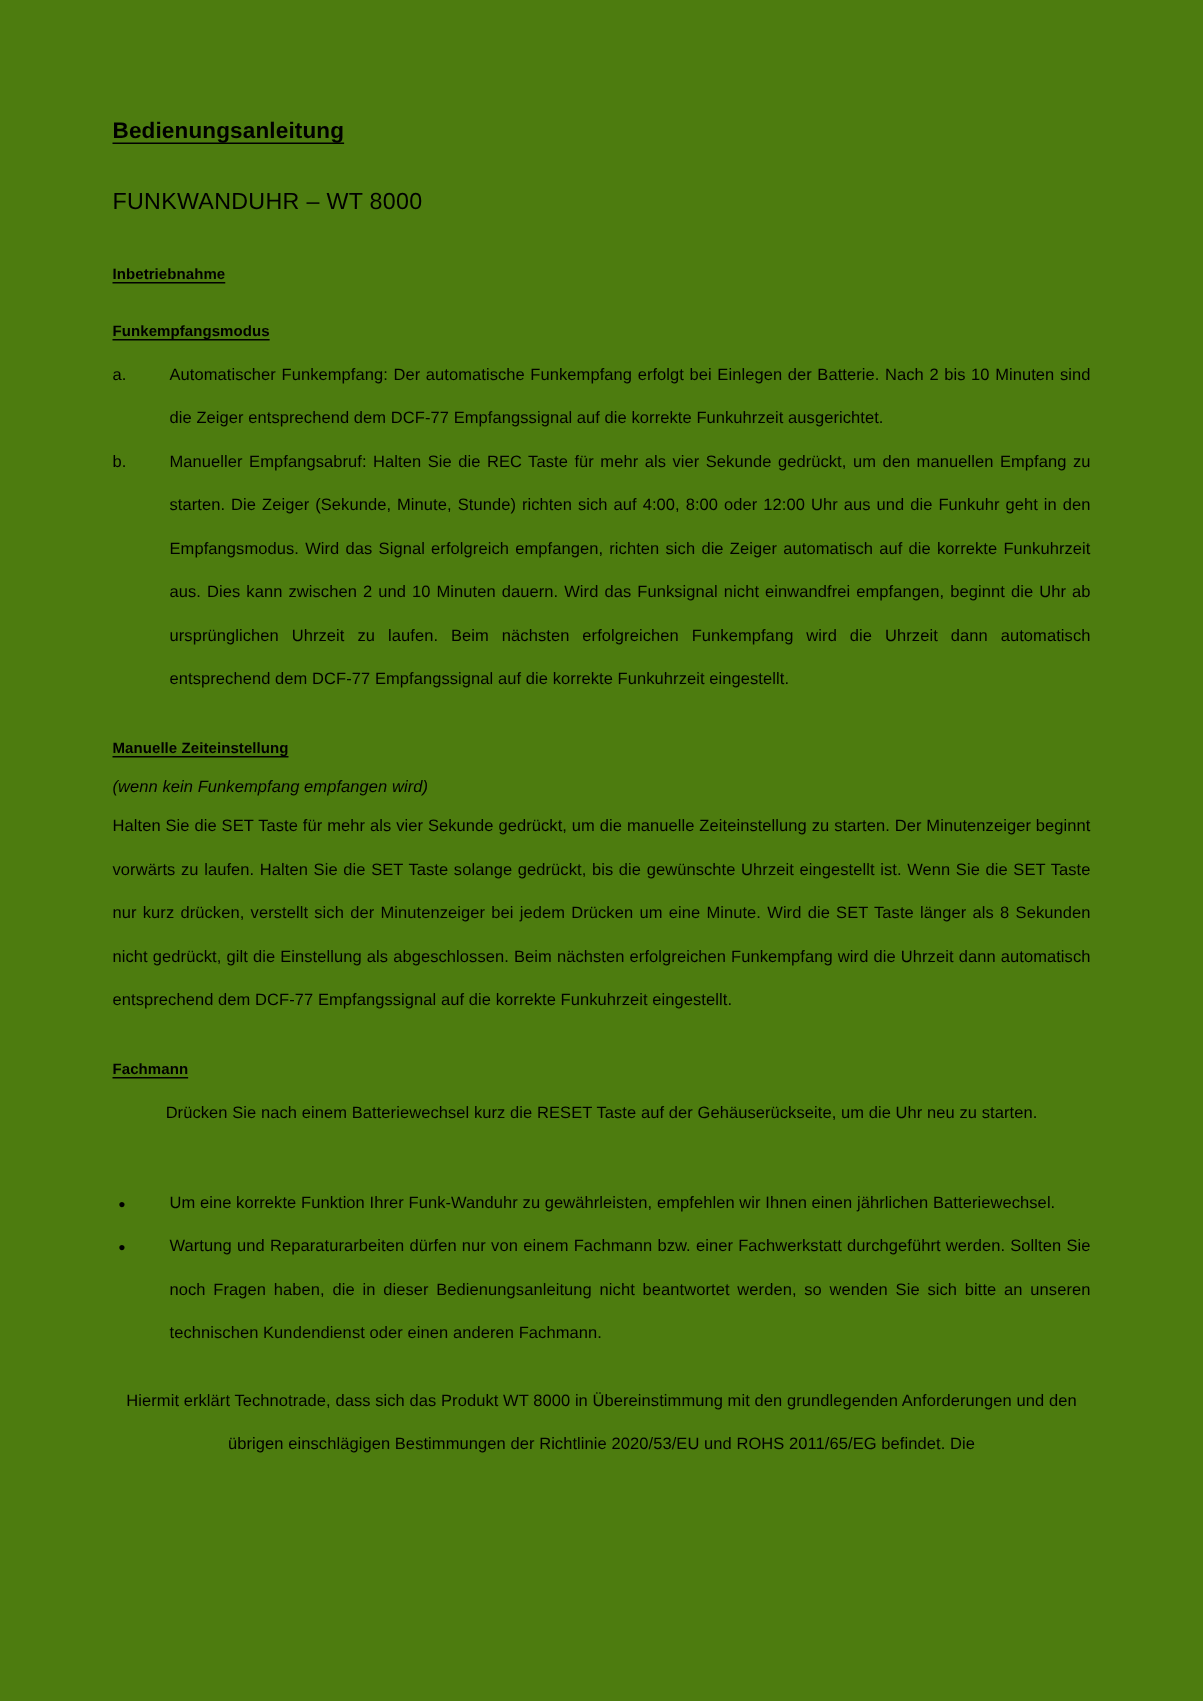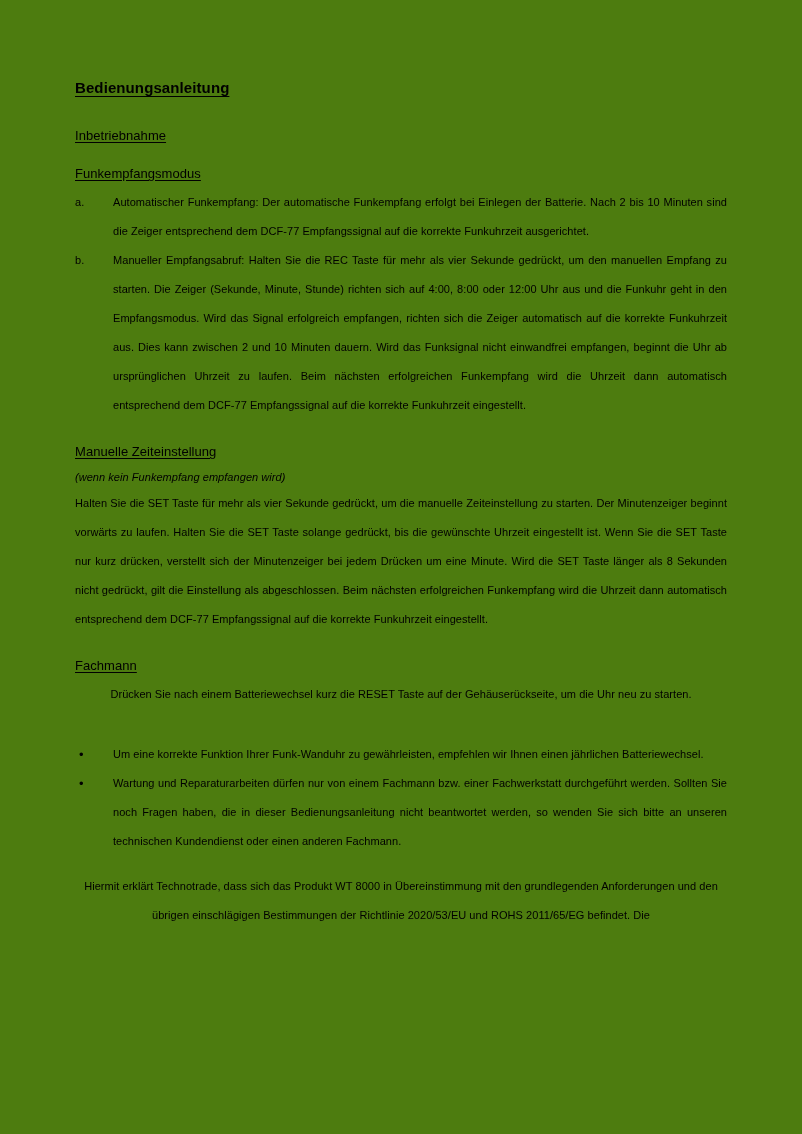--- a/index.html
+++ b/index.html
@@ -42,22 +42,22 @@
   }
   .product-title {
     font-size: 15.5px;
     font-weight: normal;
     margin: 0;
     padding-top: 26px;
     line-height: 22px;
     letter-spacing: 0.2px;
   }
   .section-heading {
-    font-size: 13px;
-    font-weight: normal;
+    font-size: 10px;
+    font-weight: bold;
     text-decoration: underline;
     text-underline-offset: 2px;
     line-height: 15px;
     margin: 0;
     letter-spacing: 0.05px;
   }
   .notes-heading {
     font-size: 10.5px;
     font-weight: bold;
     font-style: italic;
@@ -130,20 +130,21 @@
   .gap-xl { height: 30px; }
 </style>
 </head>
 <body>
 
 <div class="page">
   <div class="content">
 
     <h1 class="doc-title">Bedienungsanleitung</h1>
 
+    <h2 class="product-title">FUNKWANDUHR – WT 8000</h2>
 
     <div class="gap-xl"></div>
 
     <h3 class="section-heading">Inbetriebnahme</h3>
     <div class="gap-sm"></div>
 
     <div class="gap-md"></div>
 
     <h3 class="section-heading">Funkempfangsmodus</h3>
     <div class="gap-sm"></div>

